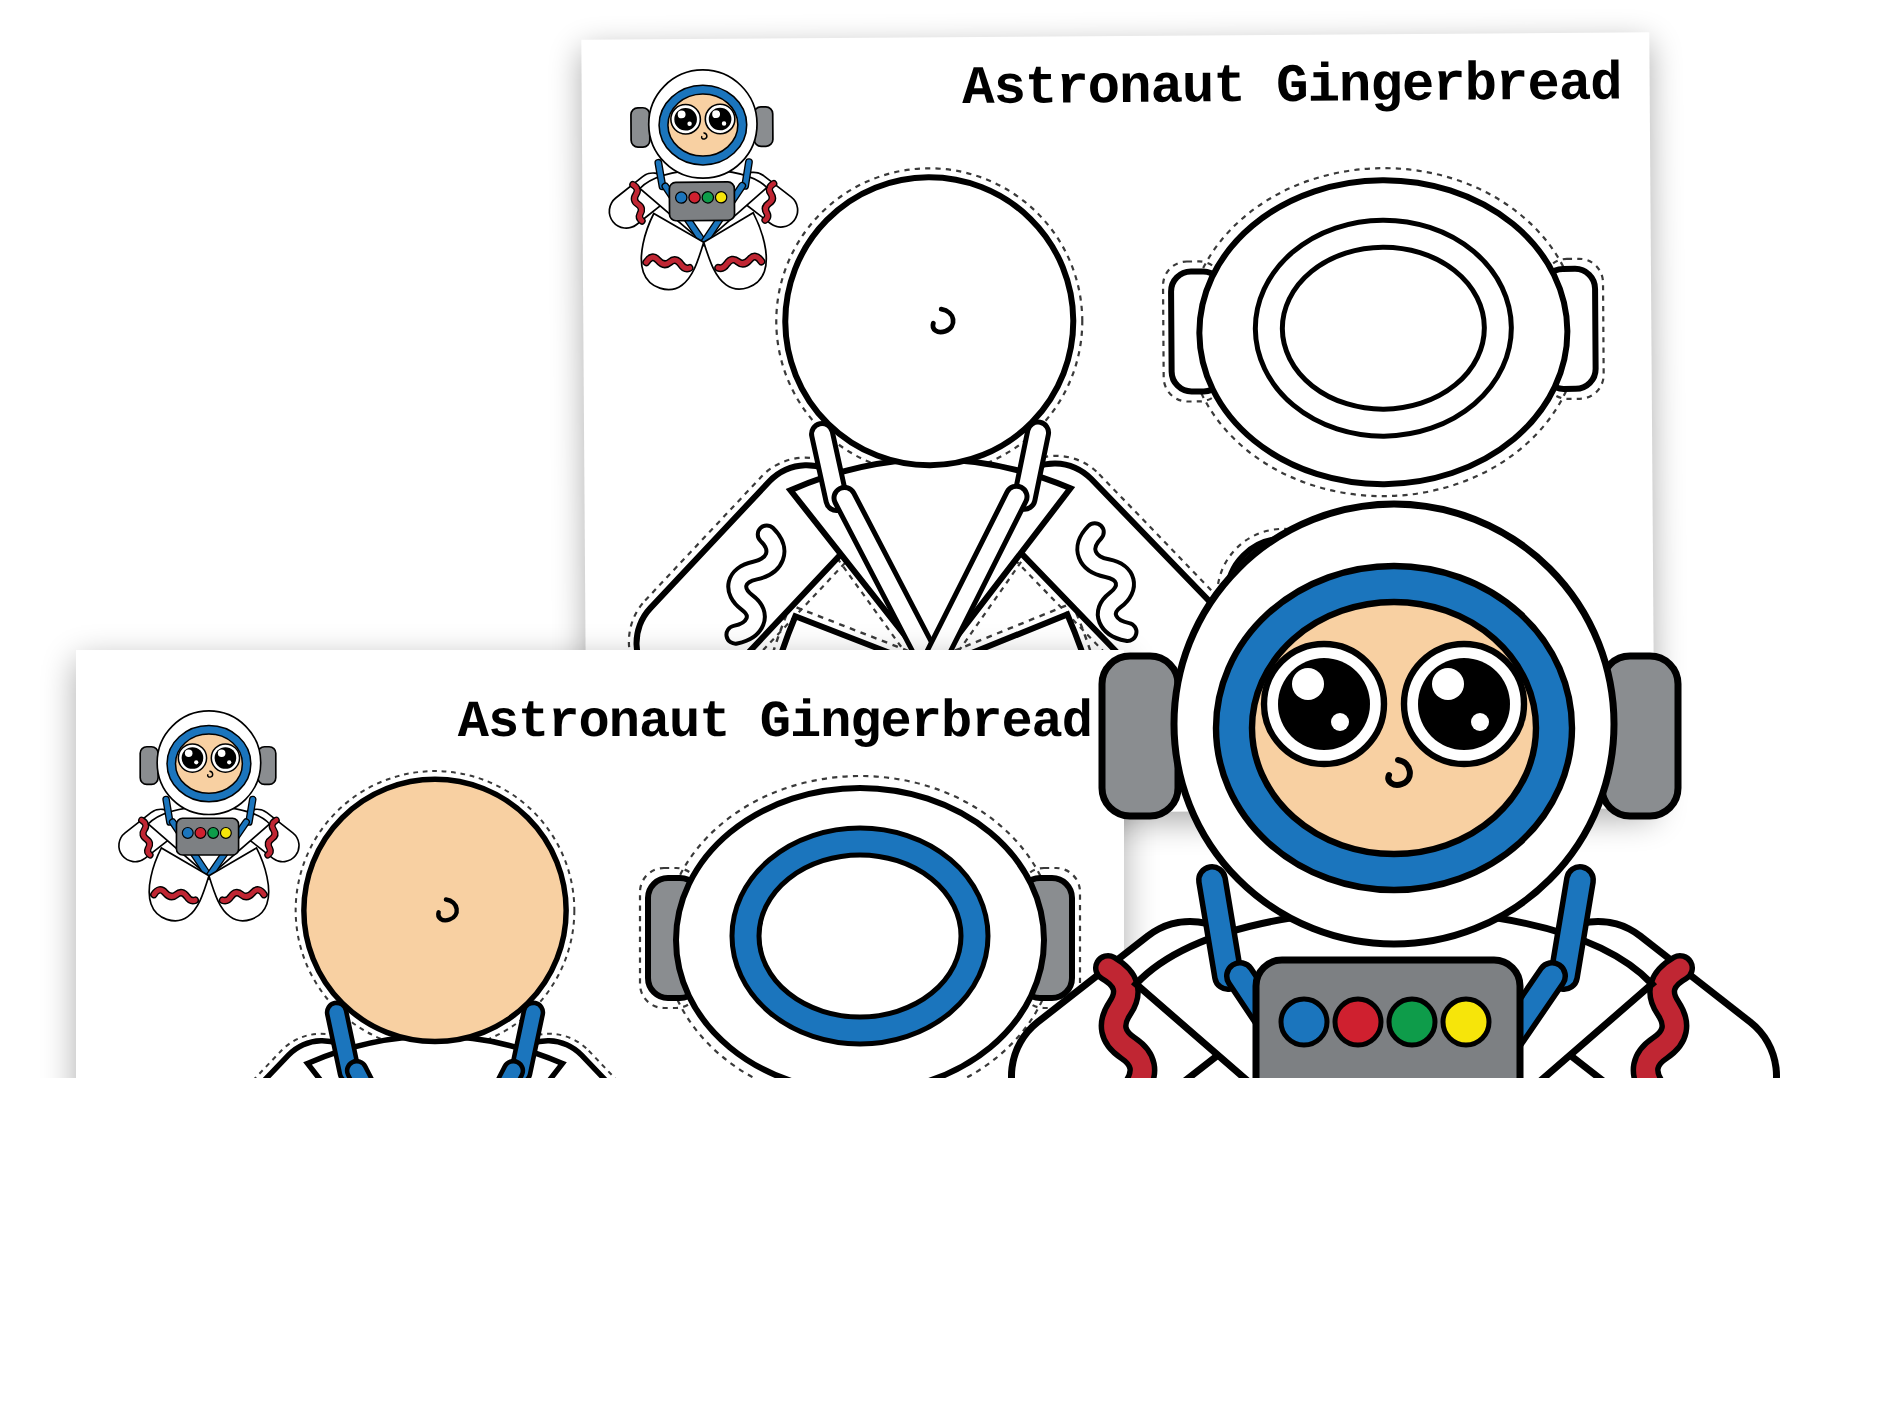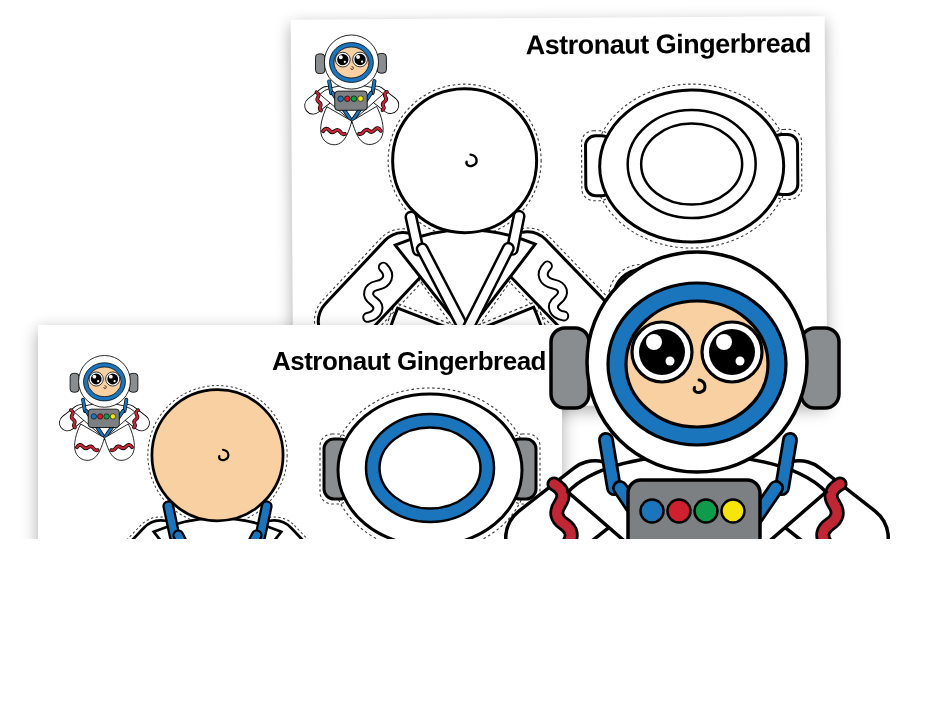--- a/index.html
+++ b/index.html
@@ -1,17 +1,17 @@
 <!DOCTYPE html>
 <html><head>
 <meta charset="utf-8">
 <style>
   html,body{margin:0;padding:0;background:#ffffff;}
   #scene{position:relative;width:950px;height:539px;background:#ffffff;overflow:hidden;
-         font-family:Liberation Sans, sans-serif;}
+         font-family:Liberation Mono, monospace;}
   .page{position:absolute;background:#ffffff;box-shadow:0 5px 16px rgba(0,0,0,.33);overflow:hidden;}
   #page-back{left:292px;top:18px;width:534px;height:388px;transform:rotate(-0.4deg);z-index:1;}
   #page-front{left:38px;top:325px;width:524px;height:365px;z-index:2;}
   #figure-wrap{position:absolute;left:500px;top:250px;width:390px;height:463px;z-index:3;}
   .title{position:absolute;font-weight:bold;color:#000;letter-spacing:-0.5px;white-space:nowrap;}
   .piece{position:absolute;}
   svg, symbol, use {overflow:visible;}
   .dash, .dash *{fill:none;stroke:#3a3a3a;stroke-width:1.1;stroke-dasharray:2.6 2.6;}
   .tpl-colored{--skin:#f8d0a2;--strap:#1b75bd;--ric:#c02633;--tab:#8a8d90;--ring:#1b75bd;
                --panel:#7d8083;--b1:#1b75bd;--b2:#cf202f;--b3:#0e9c4a;--b4:#f6e50a;}

